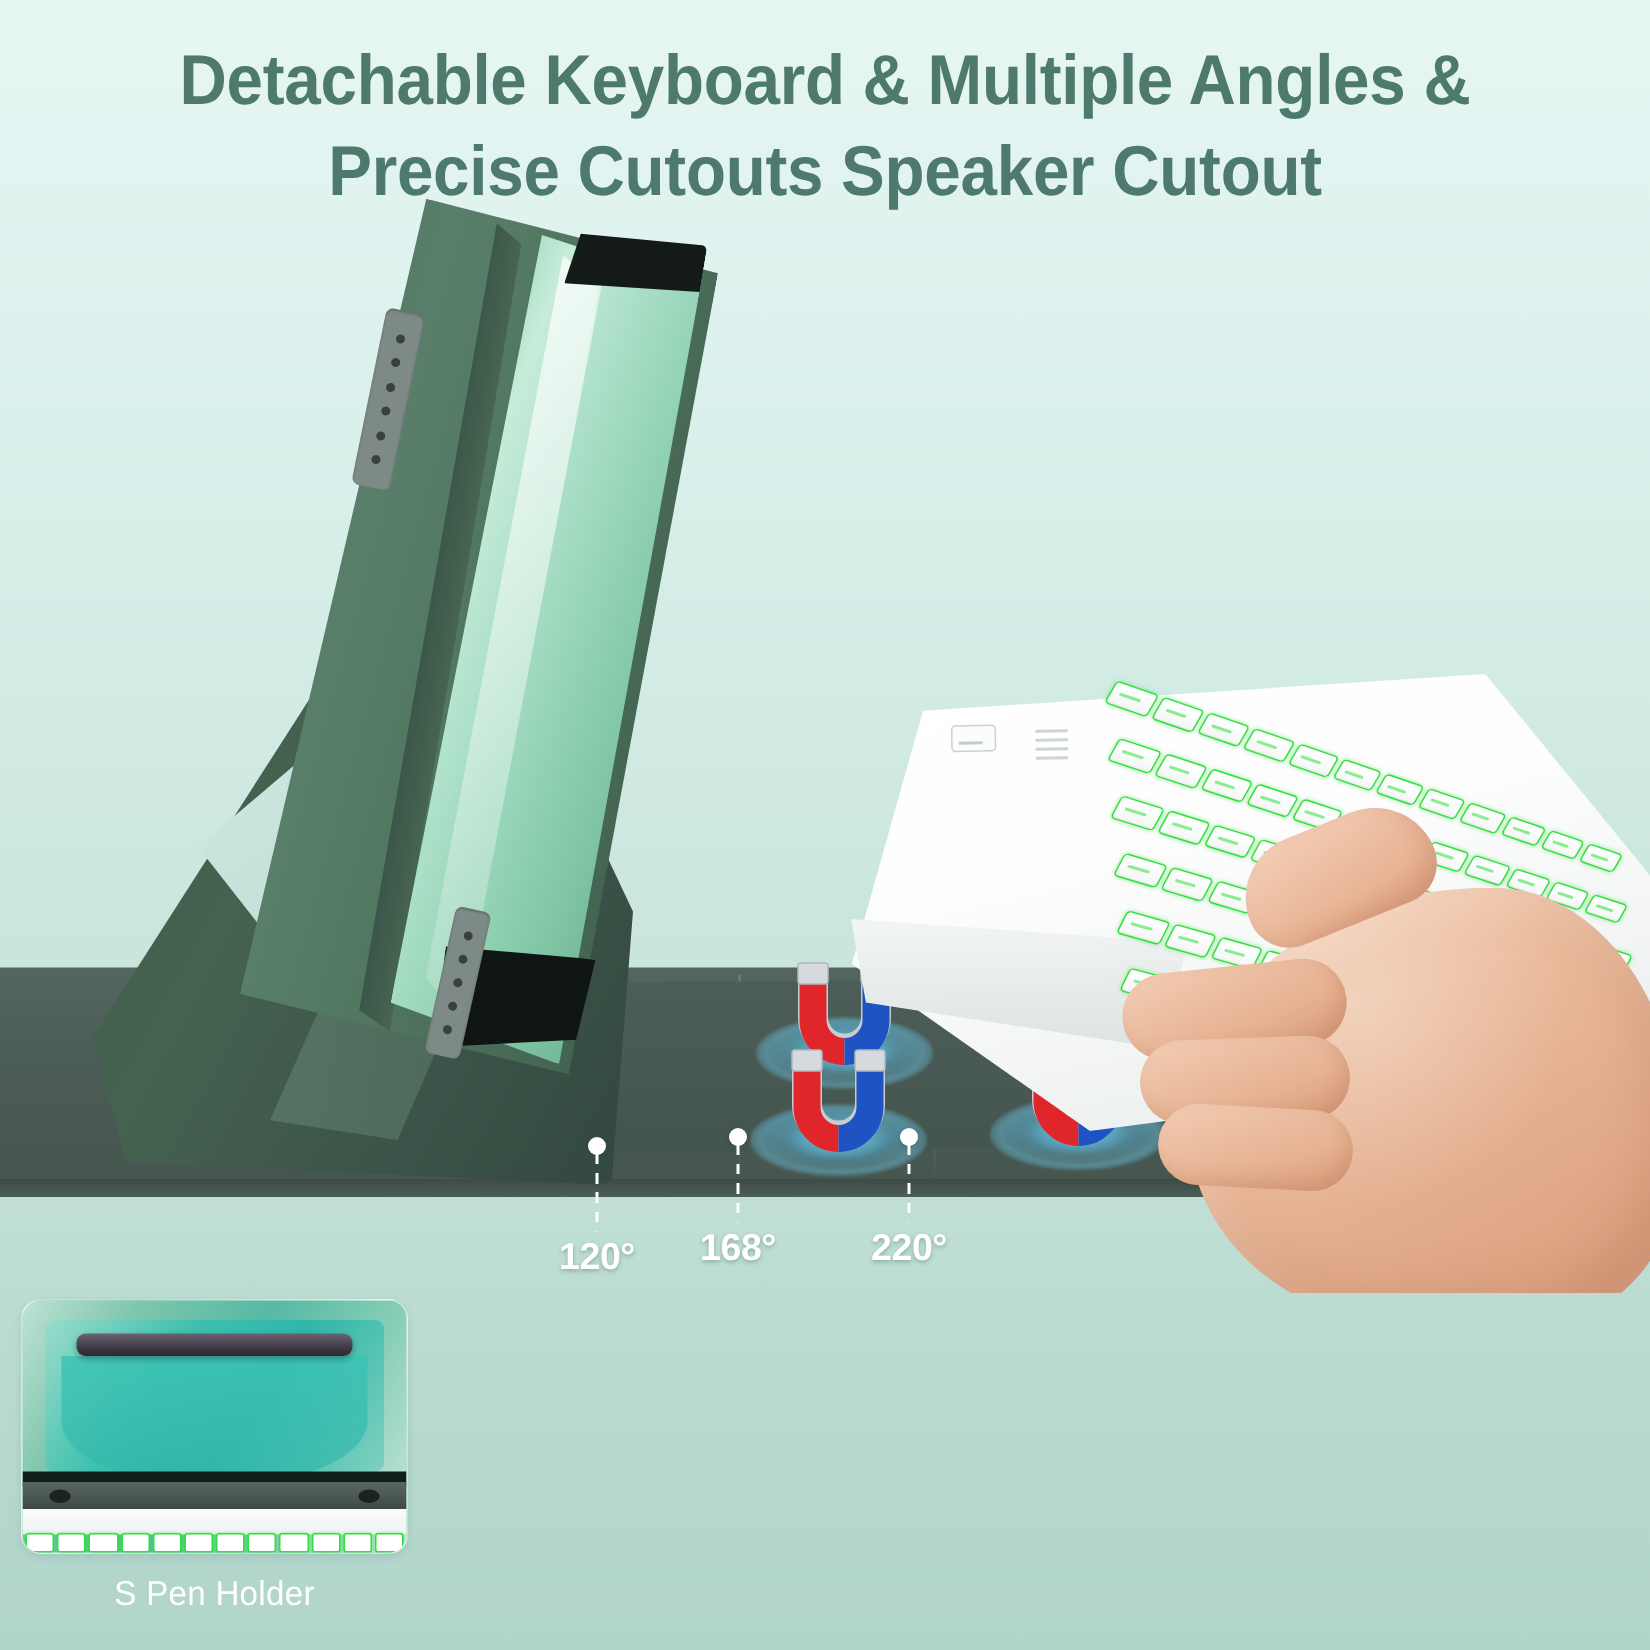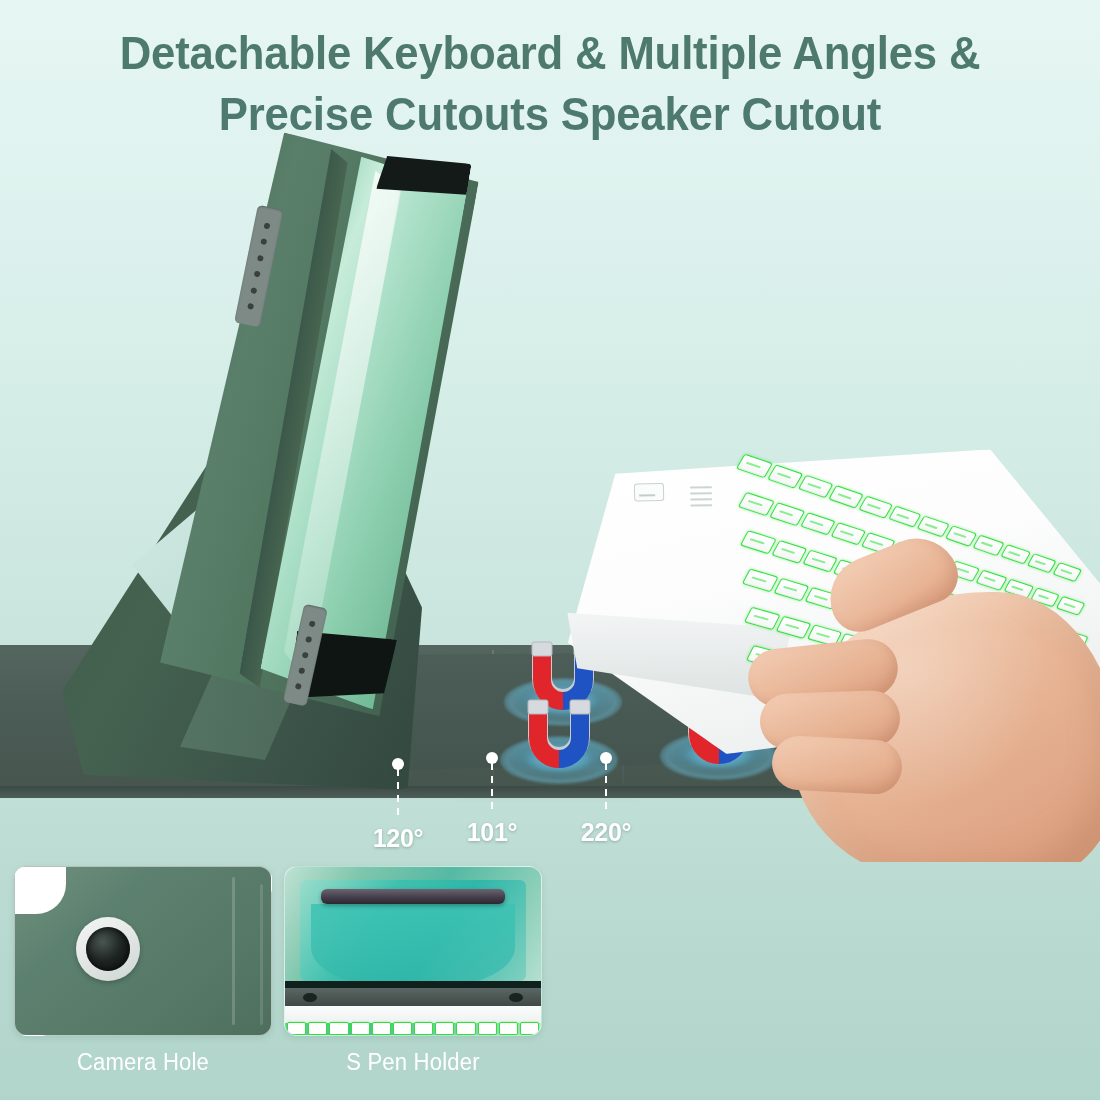--- a/index.html
+++ b/index.html
@@ -511,44 +511,33 @@
 
   <div class="callouts">
     <div class="callout" style="left:398px; top:758px;">
       <div class="co-dot"></div>
       <div class="co-line"></div>
       <div class="co-label">120°</div>
     </div>
     <div class="callout" style="left:492px; top:752px;">
       <div class="co-dot"></div>
       <div class="co-line"></div>
-      <div class="co-label">101°</div>
+      <div class="co-label">168°</div>
     </div>
     <div class="callout" style="left:606px; top:752px;">
       <div class="co-dot"></div>
       <div class="co-line"></div>
       <div class="co-label">220°</div>
     </div>
   </div>
 </div>
 
 <div class="panels">
 
 
-  <div class="panel">
-    <div class="panel-img p2">
-      <div class="corner"></div>
-      <div class="cam">
-          <i></i>
-        </div>
-      <div class="fold"></div>
-        <div class="fold2"></div>
-    </div>
-    <div class="panel-cap">Camera Hole</div>
-  </div>
 
 
   <div class="panel">
     <div class="panel-img p4">
       <div class="scr"></div>
       <div class="curve"></div>
       <div class="pen"></div>
       <div class="darkbar"></div>
       <div class="hinge">
           <i></i>

